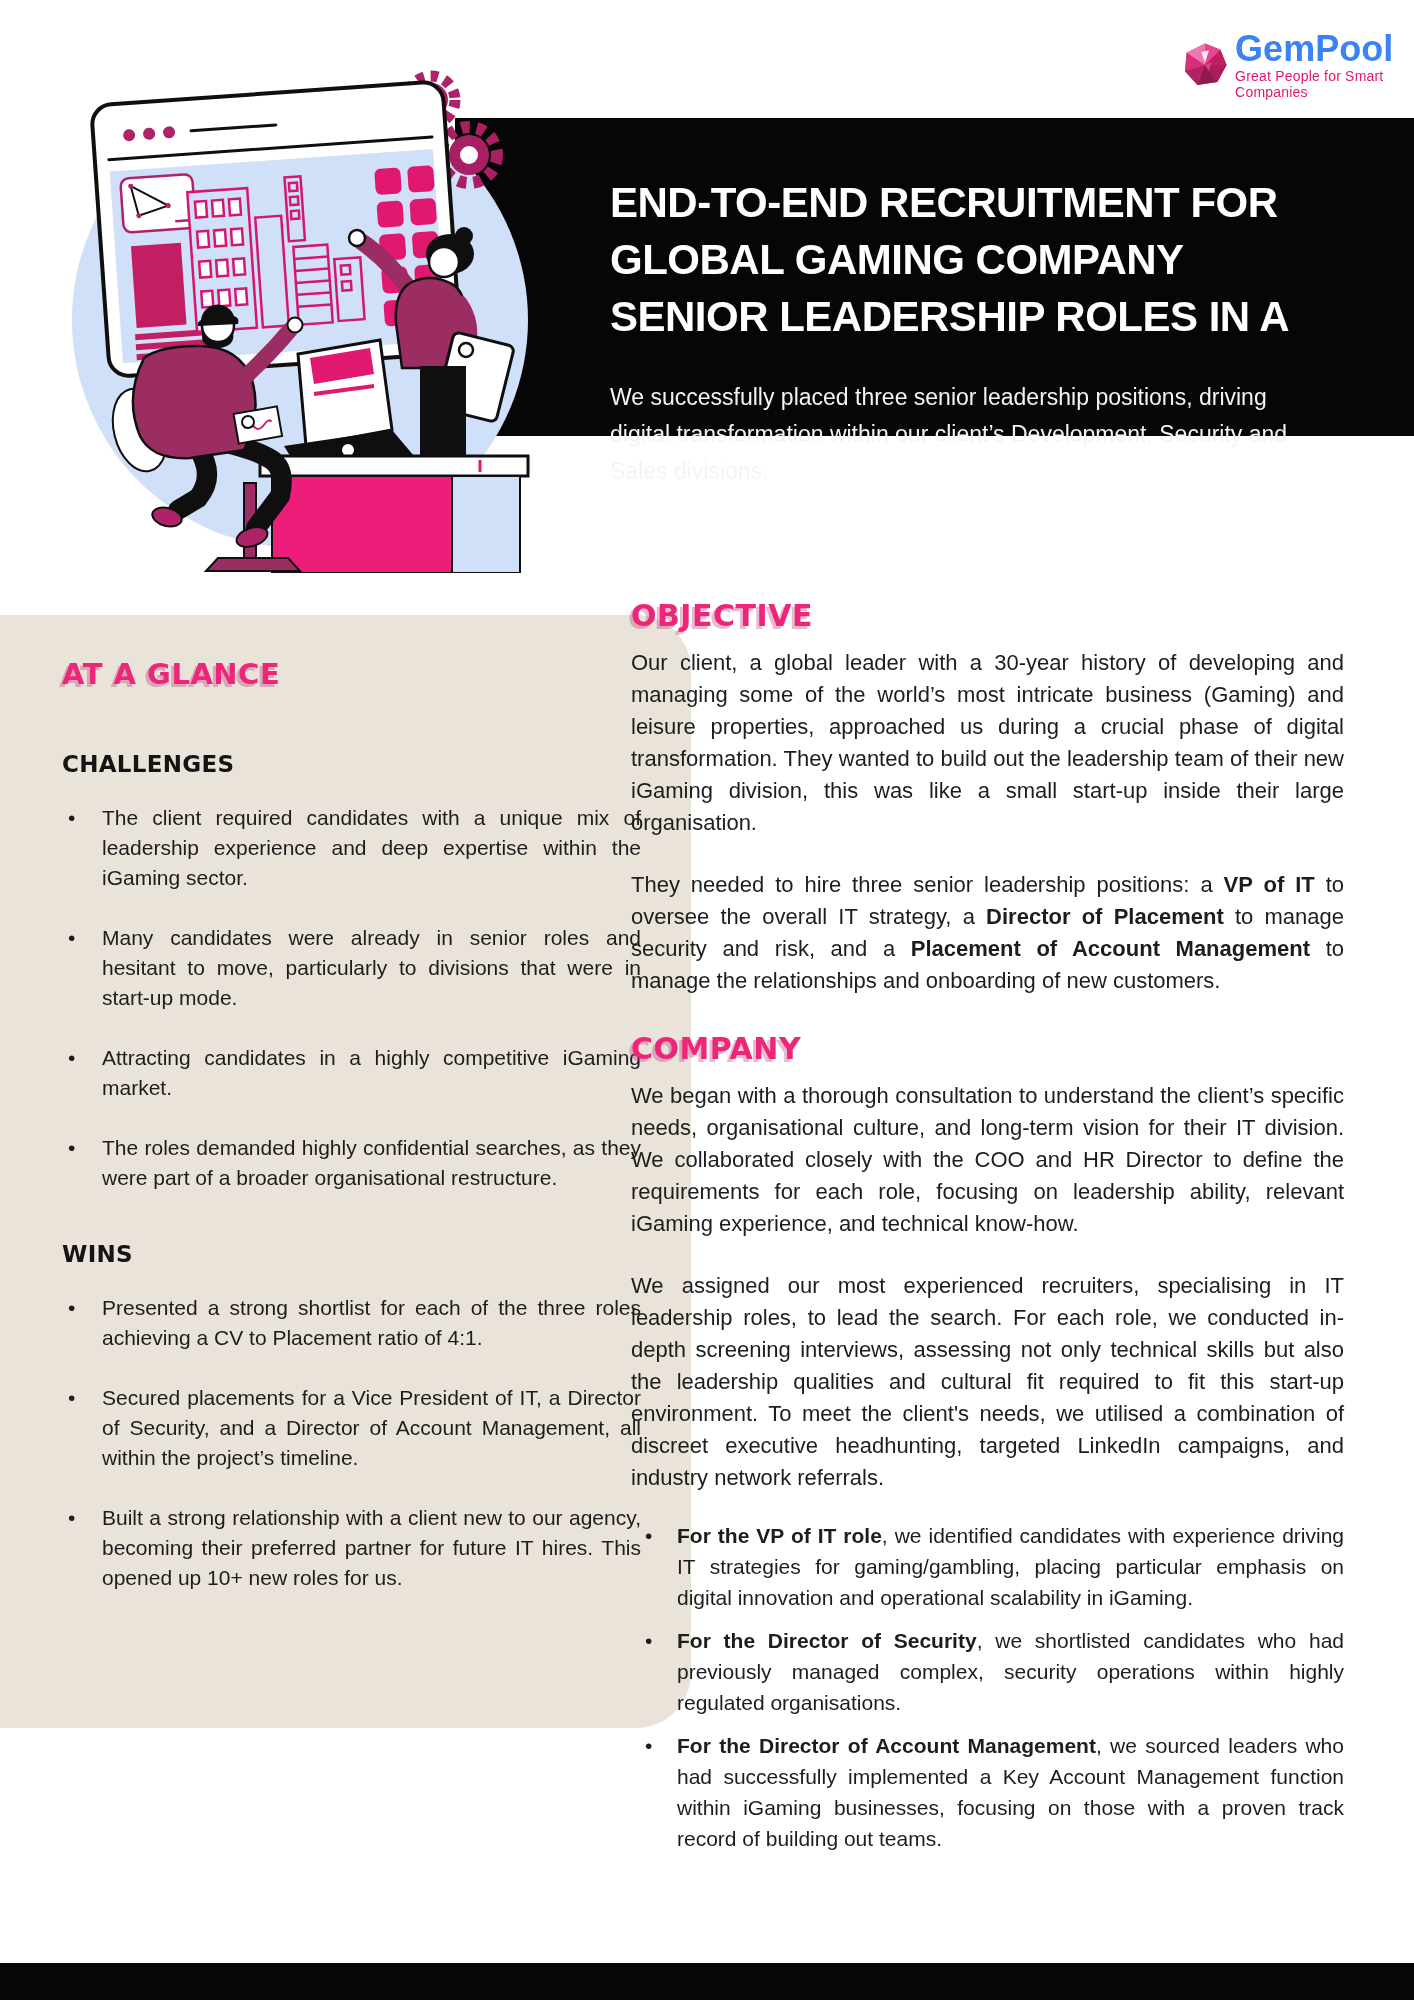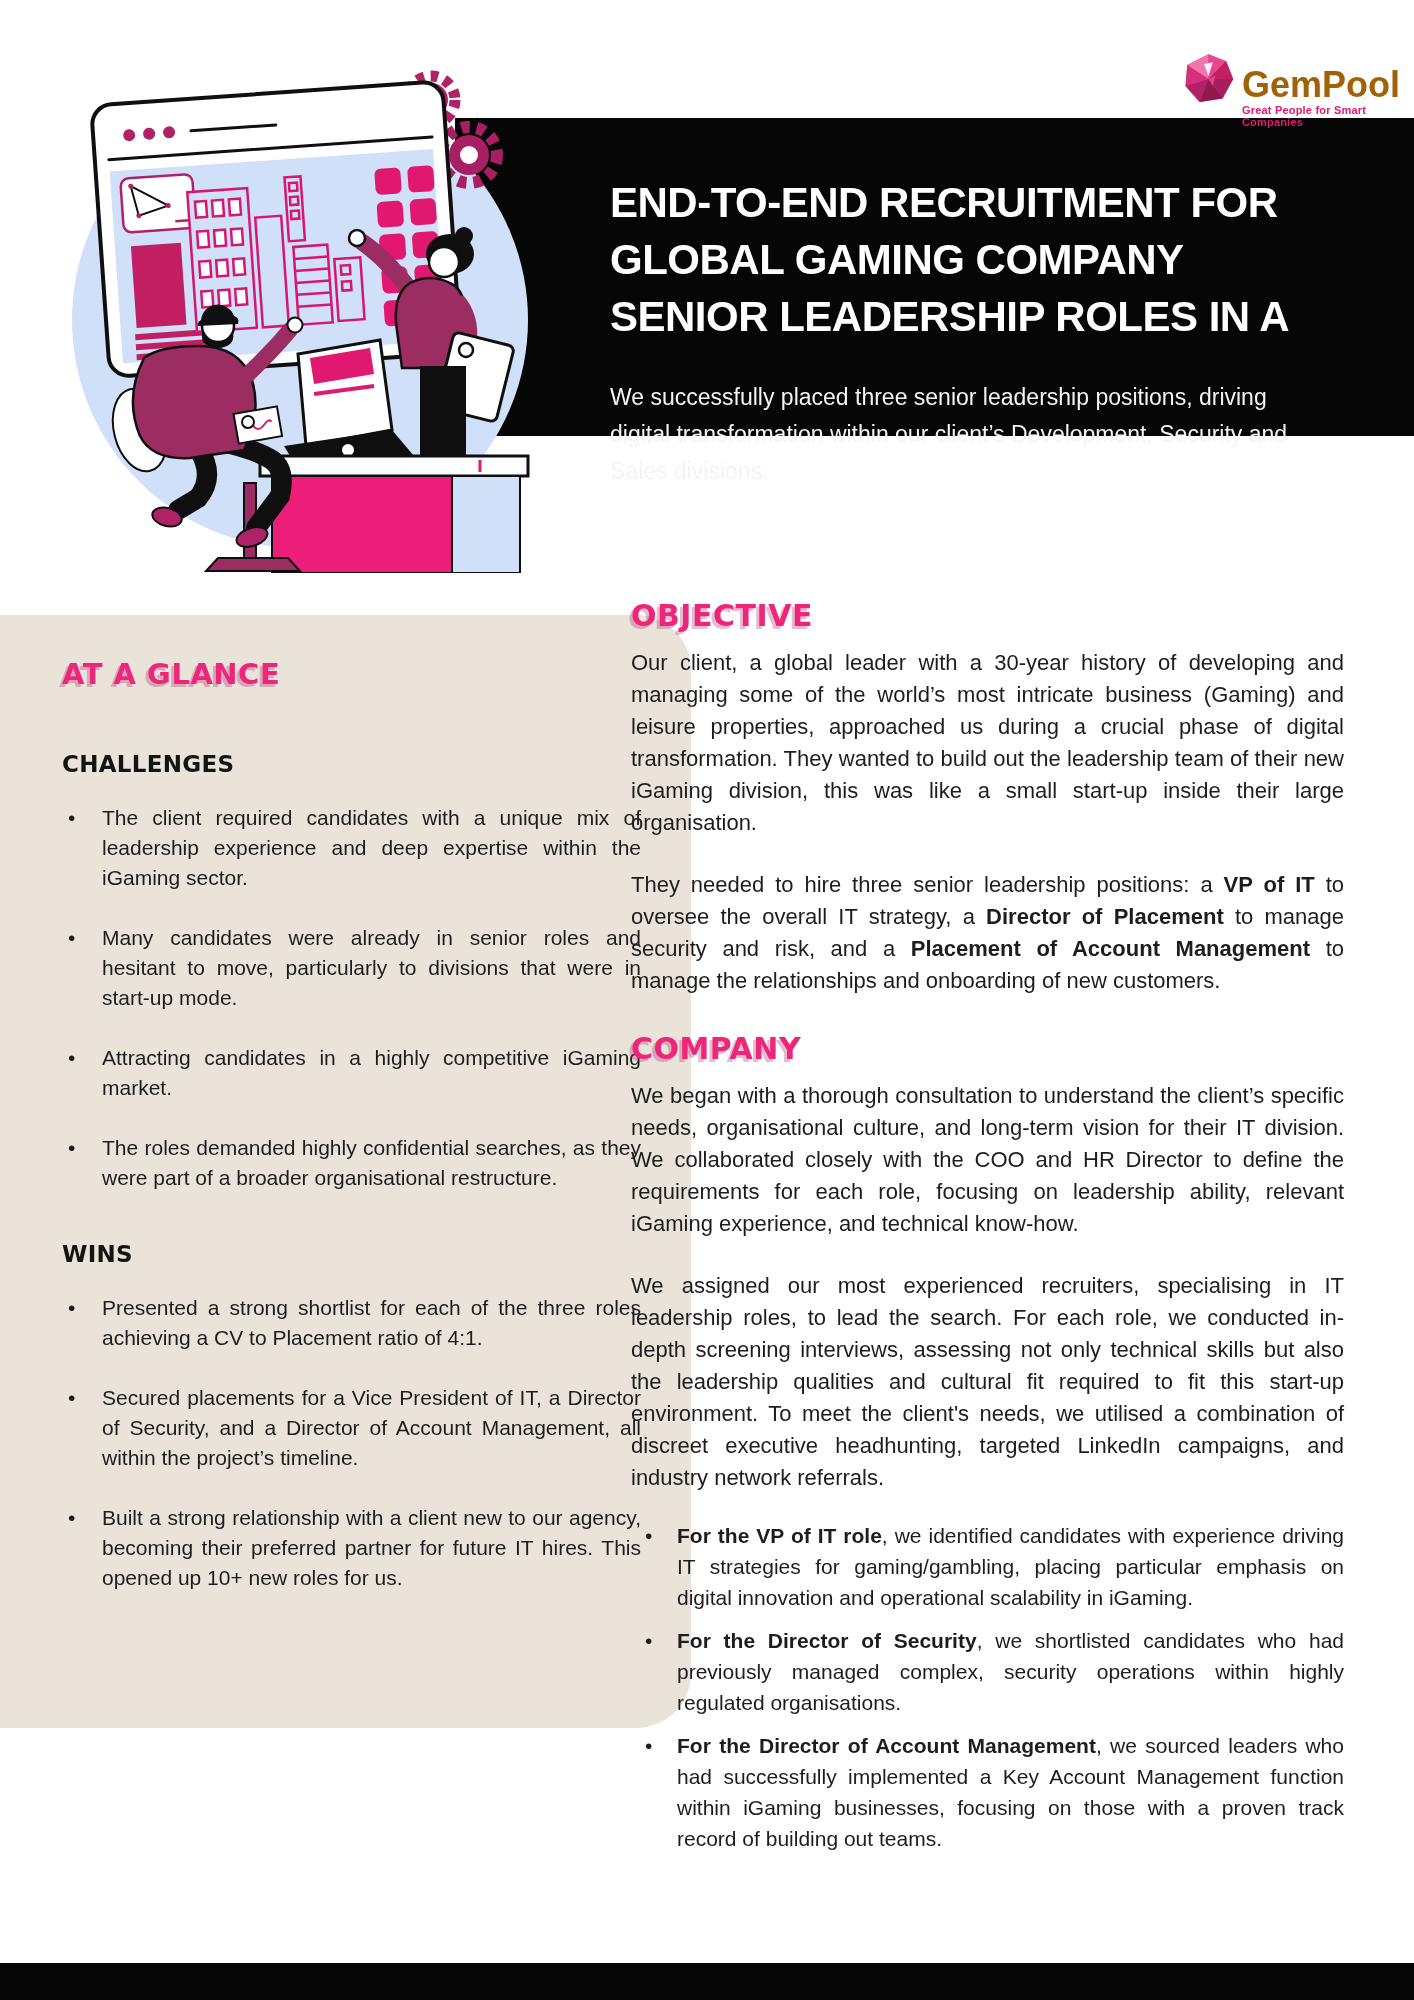--- a/index.html
+++ b/index.html
@@ -7,22 +7,22 @@
   body { font-family:"Liberation Sans", sans-serif; }
   .page { position:relative; width:1414px; height:2000px; background:#ffffff; overflow:hidden; }
 
   
   .banner { position:absolute; left:455px; top:118px; width:959px; height:318px; background:#060606; z-index:1; }
   .banner-content { position:absolute; left:155px; top:56px; width:760px; }
   .hero-title { color:#ffffff; font-weight:bold; font-size:42px; line-height:57px; letter-spacing:-0.5px; }
   .hero-sub { margin-top:34px; color:#f4f4f4; font-size:23px; line-height:37px; width:700px; }
 
   .logo { position:absolute; left:1182px; top:30px; display:flex; align-items:center; gap:7px; z-index:3; }
-  .logo-text .name { font-size:36px; font-weight:bold; color:#a16207; line-height:38px;margin-top:36px; }
-  .logo-text .tag { font-size:11px; font-weight:bold; color:#e0186f; letter-spacing:0.2px; }
+  .logo-text .name { font-size:36px; font-weight:bold; color:#3b82f6; line-height:38px; }
+  .logo-text .tag { font-size:14px; font-weight:normal; color:#e0186f; letter-spacing:0.2px; }
 
   .illustration { position:absolute; left:48px; top:58px; width:505px; height:515px; z-index:2; }
 
   
   .glance { position:absolute; left:0; top:615px; width:691px; height:1113px; background:#e9e3da;
             border-radius:0 55px 55px 0; padding:42px 50px 0 62px; z-index:0; }
   .h-pink { font-family:"DejaVu Sans", sans-serif; font-weight:bold; color:#ee2578; font-size:30px;
             letter-spacing:0.5px; text-shadow:-3px 3px 0 rgba(170,32,102,0.30); }
   .glance .h-pink { font-size:29px; }
   .h-black { font-family:"DejaVu Sans", sans-serif; font-weight:bold; color:#141414; font-size:23px; letter-spacing:0.3px; }

